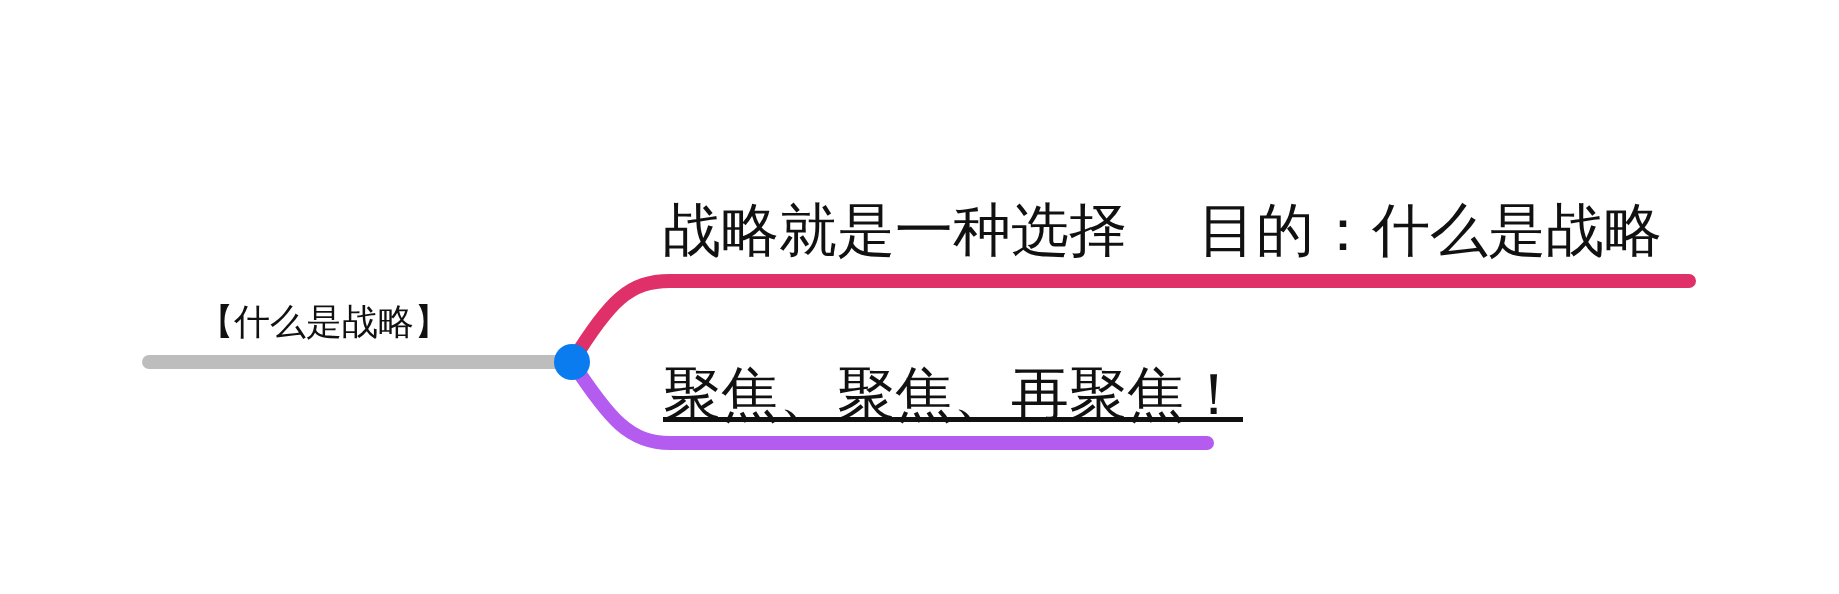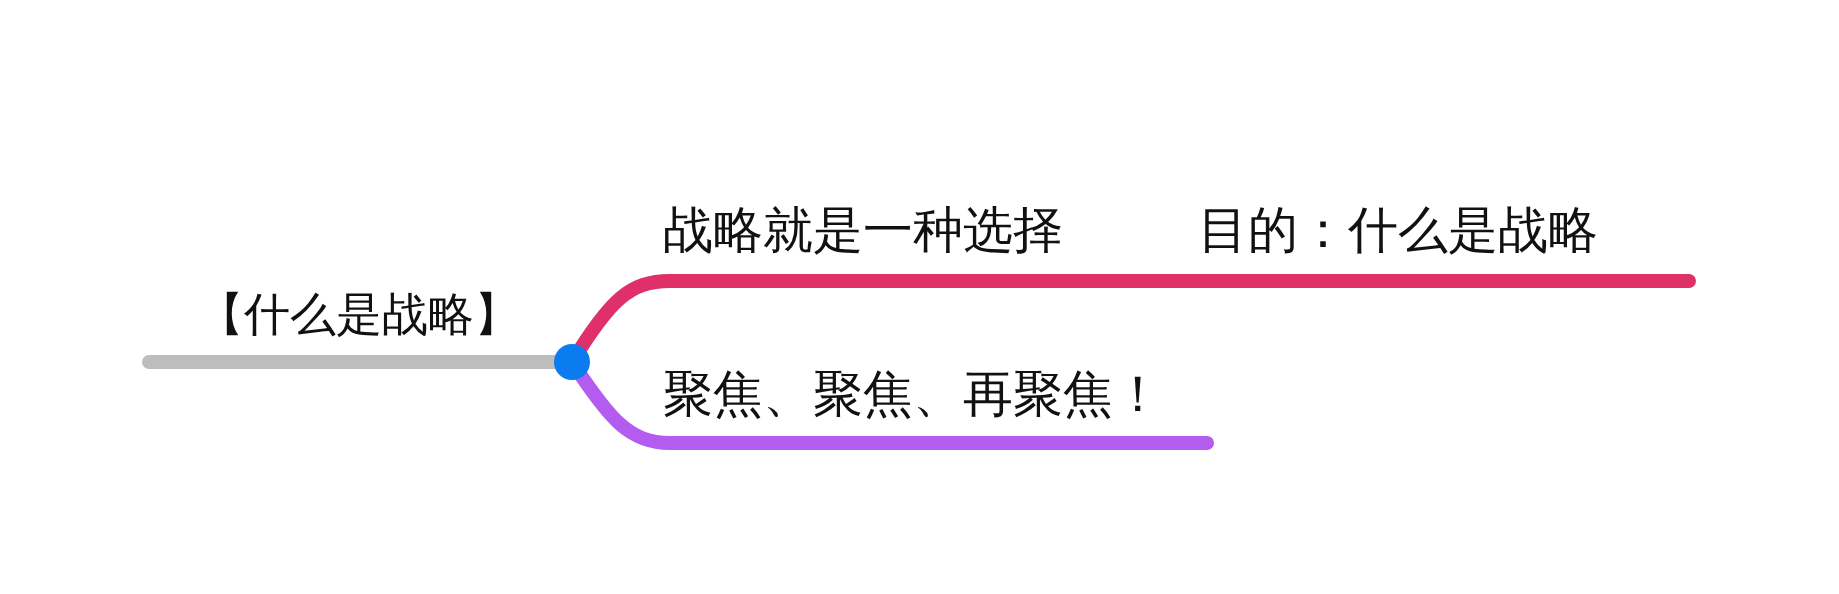--- a/index.html
+++ b/index.html
@@ -1,22 +1,22 @@
 <!DOCTYPE html>
 <html><head>
 <meta charset="utf-8">
 <style>
   html, body { margin: 0; padding: 0; background: #ffffff; }
   body { width: 1839px; height: 594px; position: relative; overflow: hidden; font-family: "DejaVu Sans", sans-serif; }
   svg.links { position: absolute; left: 0; top: 0; }
-  .label { position: absolute; color: #111111; font-size: 50px; line-height: 60px; white-space: nowrap; }
-  .root-label { left: 198px; top: 284px; font-size: 46px; }
+  .label { position: absolute; color: #111111; font-size: 58px; line-height: 60px; white-space: nowrap; }
+  .root-label { left: 198px; top: 292px; font-size: 36px; }
   .b1 { left: 663px; top: 200px; }
   .b1c { left: 1198px; top: 200px; }
-  .b2 { left: 663px; top: 364px; }
+  .b2 { left: 663px; top: 364px; text-decoration: underline; }
 </style>
 </head>
 <body>
 
 <svg class="links" width="1839" height="594">
   <line x1="149" y1="362" x2="572" y2="362" stroke="#bdbdbd" stroke-width="14" stroke-linecap="round"></line>
   <path d="M572 362 C 610 300, 630 281, 670 281 L 1689 281" fill="none" stroke="#df3069" stroke-width="14" stroke-linecap="round"></path>
   <path d="M572 362 C 610 420, 630 443, 670 443 L 1207 443" fill="none" stroke="#b45cf0" stroke-width="14" stroke-linecap="round"></path>
   <circle cx="572" cy="362" r="18" fill="#0a7cf0"></circle>
 </svg>

